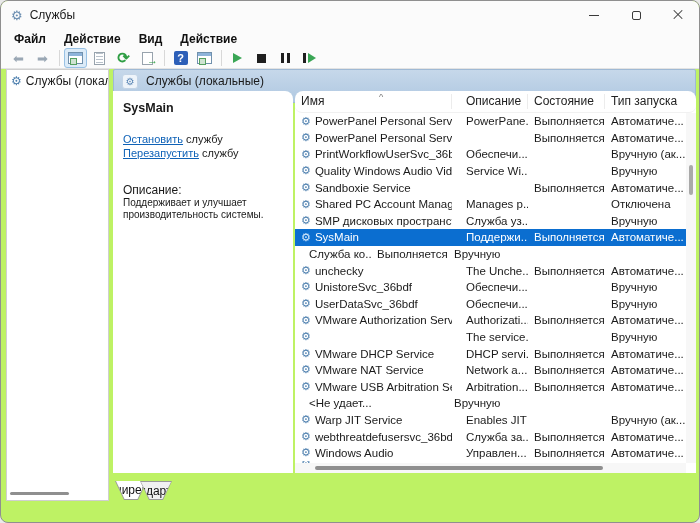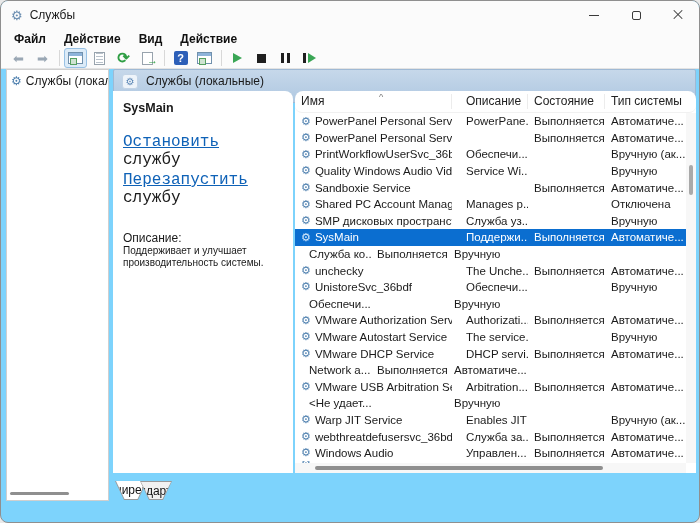--- a/index.html
+++ b/index.html
@@ -1,20 +1,20 @@
 <!DOCTYPE html>
 <html><head>
 <meta charset="utf-8">
 <style>
   * { box-sizing: border-box; margin: 0; padding: 0; }
   body { margin: 0; background: #e9e9e9; font-family: "Liberation Sans", sans-serif; }
 
   .window {
     position: relative; width: 700px; height: 523px;
-    background: #7dd3fc; border: 1px solid #8f8f8f; border-radius: 8px;
+    background: #bef264; border: 1px solid #8f8f8f; border-radius: 8px;
     overflow: hidden; font-size: 12px; color: #1a1a1a;
   }
 
   
   .titlebar { height: 28px; background: #fbfbfb; display: flex; align-items: center; }
   .app-icon { margin-left: 10px; font-size: 13px; color: #6a8db0; line-height: 1; }
   .app-icon::before { content: "⚙"; }
   .title-text { margin-left: 7px; font-size: 12px; color: #1a1a1a; }
   .wc-group { margin-left: auto; display: flex; height: 100%; }
   .wc { width: 42px; height: 100%; display: flex; align-items: center; justify-content: center; }
@@ -74,21 +74,21 @@
           background: linear-gradient(#c6d8ea, #afc8e1); border: 1px solid #9fb9d4; border-radius: 2px 2px 0 0; }
   .band-inner { display: flex; align-items: center; height: 22px; padding-left: 8px; gap: 8px; }
   .band-chip { width: 16px; height: 15px; background: #eef4fa; border: 1px solid #c3d4e6; border-radius: 3px;
                display: flex; align-items: center; justify-content: center; }
   .band-chip::before { content: "⚙"; font-size: 10px; color: #5b87b5; }
   .band-title { font-size: 12px; color: #1a1a1a; }
 
   .details-pane { position: absolute; left: 0; top: 22px; width: 180px; bottom: 29px;
                   background: #fff; border-radius: 0 8px 0 0; padding: 10px 10px 0 10px; overflow: hidden; }
   .svc-title { font-weight: bold; font-size: 12.5px; margin-bottom: 18px; }
-  .svc-link-line { margin-bottom: 2px; font-size: 16px; font-family: Liberation Mono, monospace; }
+  .svc-link-line { margin-bottom: 2px; font-size: 11px; }
   .svc-link { color: #0f62b7; text-decoration: underline; }
   .svc-desc-label { margin-top: 24px; font-size: 12px; }
   .svc-desc { font-size: 10px; line-height: 1.18; width: 152px; }
 
   .list-pane { position: absolute; left: 182px; right: 0; top: 22px; bottom: 29px;
                background: #fff; border-radius: 8px 8px 0 0; overflow: hidden; }
   .cols { display: flex; height: 22px; align-items: center; border-bottom: 1px solid #f1f1f1; border-radius: 7px; }
   .colh { font-size: 12px; color: #222; padding-left: 6px; height: 15px; line-height: 15px;
           border-right: 1px solid #ececec; white-space: nowrap; overflow: hidden; position: relative; }
   .c-name { width: 157px; } .c-desc { width: 68px; margin-left: 8px; } .c-state { width: 77px; } .c-startup { flex: 1; border-right: none; }
@@ -224,21 +224,21 @@
     </div>
 
     <div class="list-pane">
       <div class="cols">
         <div class="colh c-name">
           <span>Имя</span>
           <span class="sort-caret"></span>
         </div>
         <div class="colh c-desc">Описание</div>
         <div class="colh c-state">Состояние</div>
-        <div class="colh c-startup">Тип системы</div>
+        <div class="colh c-startup">Тип запуска</div>
       </div>
       <div class="rows-box" id="rows">
           <div class="row">
             <div class="cell c-name">
               <span class="gear-icon"></span>
               <span>PowerPanel Personal Service</span>
             </div>
             <div class="cell c-desc">PowerPane...</div>
             <div class="cell c-state">Выполняется</div>
             <div class="cell c-startup">Автоматиче...</div>
@@ -323,52 +323,59 @@
           <div class="row">
             <div class="cell c-name">
               <span class="gear-icon"></span>
               <span>UnistoreSvc_36bdf</span>
             </div>
             <div class="cell c-desc">Обеспечи...</div>
             <div class="cell c-state"></div>
             <div class="cell c-startup">Вручную</div>
           </div>
           <div class="row">
+            <div class="cell c-name">
+              <span class="gear-icon"></span>
+              <span>UserDataSvc_36bdf</span>
+            </div>
             <div class="cell c-desc">Обеспечи...</div>
             <div class="cell c-state"></div>
             <div class="cell c-startup">Вручную</div>
           </div>
           <div class="row">
             <div class="cell c-name">
               <span class="gear-icon"></span>
               <span>VMware Authorization Servi...</span>
             </div>
             <div class="cell c-desc">Authorizati...</div>
             <div class="cell c-state">Выполняется</div>
             <div class="cell c-startup">Автоматиче...</div>
           </div>
           <div class="row">
             <div class="cell c-name">
               <span class="gear-icon"></span>
-              <span>VMware Autostart Service</span>
             </div>
             <div class="cell c-desc">The service...</div>
             <div class="cell c-state"></div>
             <div class="cell c-startup">Вручную</div>
           </div>
           <div class="row">
             <div class="cell c-name">
               <span class="gear-icon"></span>
               <span>VMware DHCP Service</span>
             </div>
             <div class="cell c-desc">DHCP servi...</div>
             <div class="cell c-state">Выполняется</div>
             <div class="cell c-startup">Автоматиче...</div>
           </div>
           <div class="row">
+            <div class="cell c-name">
+              <span class="gear-icon"></span>
+              <span>VMware NAT Service</span>
+            </div>
             <div class="cell c-desc">Network a...</div>
             <div class="cell c-state">Выполняется</div>
             <div class="cell c-startup">Автоматиче...</div>
           </div>
           <div class="row">
             <div class="cell c-name">
               <span class="gear-icon"></span>
               <span>VMware USB Arbitration Ser...</span>
             </div>
             <div class="cell c-desc">Arbitration...</div>

